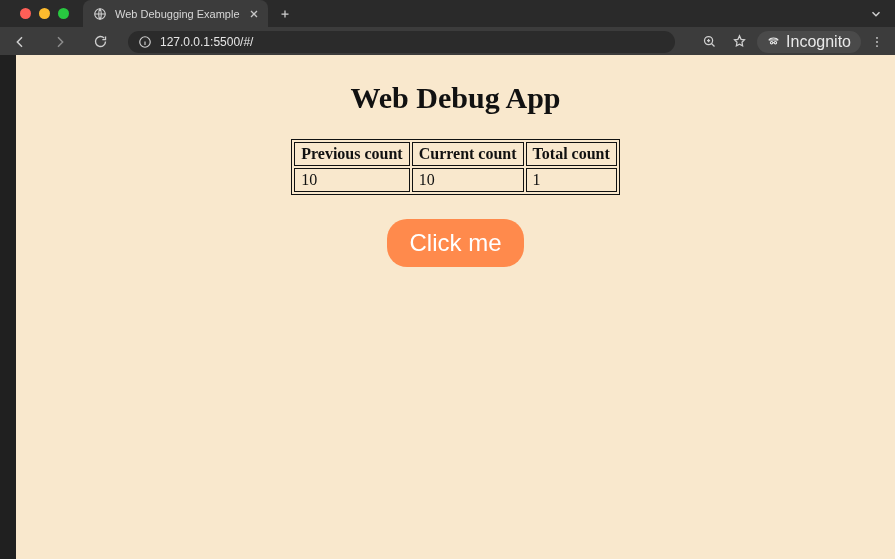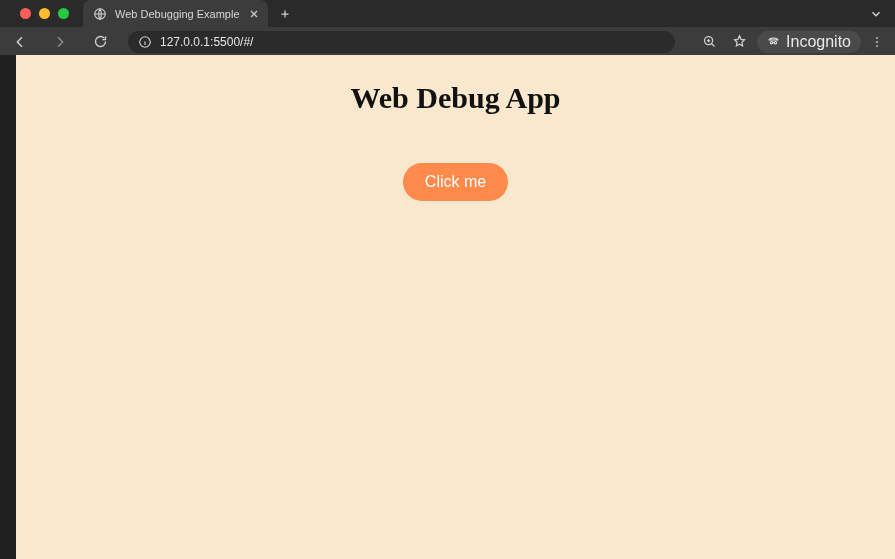--- a/index.html
+++ b/index.html
@@ -137,21 +137,21 @@
       text-align: left;
     }
     table.counts th { font-weight: 700; }
 
     .click-btn {
       margin-top: 24px;
       background:#ff8a4c;
       color:#ffffff;
       border:none;
       border-radius:20px;
-      font-size:16px;
+      font-size:24px;
       padding: 10px 22px;
       font-family: -apple-system, BlinkMacSystemFont, "Segoe UI", Arial, sans-serif;
     }
   </style>
 </head>
 <body>
 
 <div class="window">
 
   <div class="titlebar">
@@ -251,19 +251,35 @@
         </svg>
       </div>
     </div>
   </div>
 
   <div class="content-wrap">
     <div class="viewport">
       <div class="page">
         <h1>Web Debug App</h1>
 
+        <table class="counts">
+          <thead>
+            <tr>
+              <th>Previous count</th>
+              <th>Current count</th>
+              <th>Total count</th>
+            </tr>
+          </thead>
+          <tbody>
+            <tr>
+              <td>10</td>
+              <td>10</td>
+              <td>1</td>
+            </tr>
+          </tbody>
+        </table>
 
         <button class="click-btn">Click me</button>
       </div>
     </div>
   </div>
 
 </div>
 
 </body></html>

